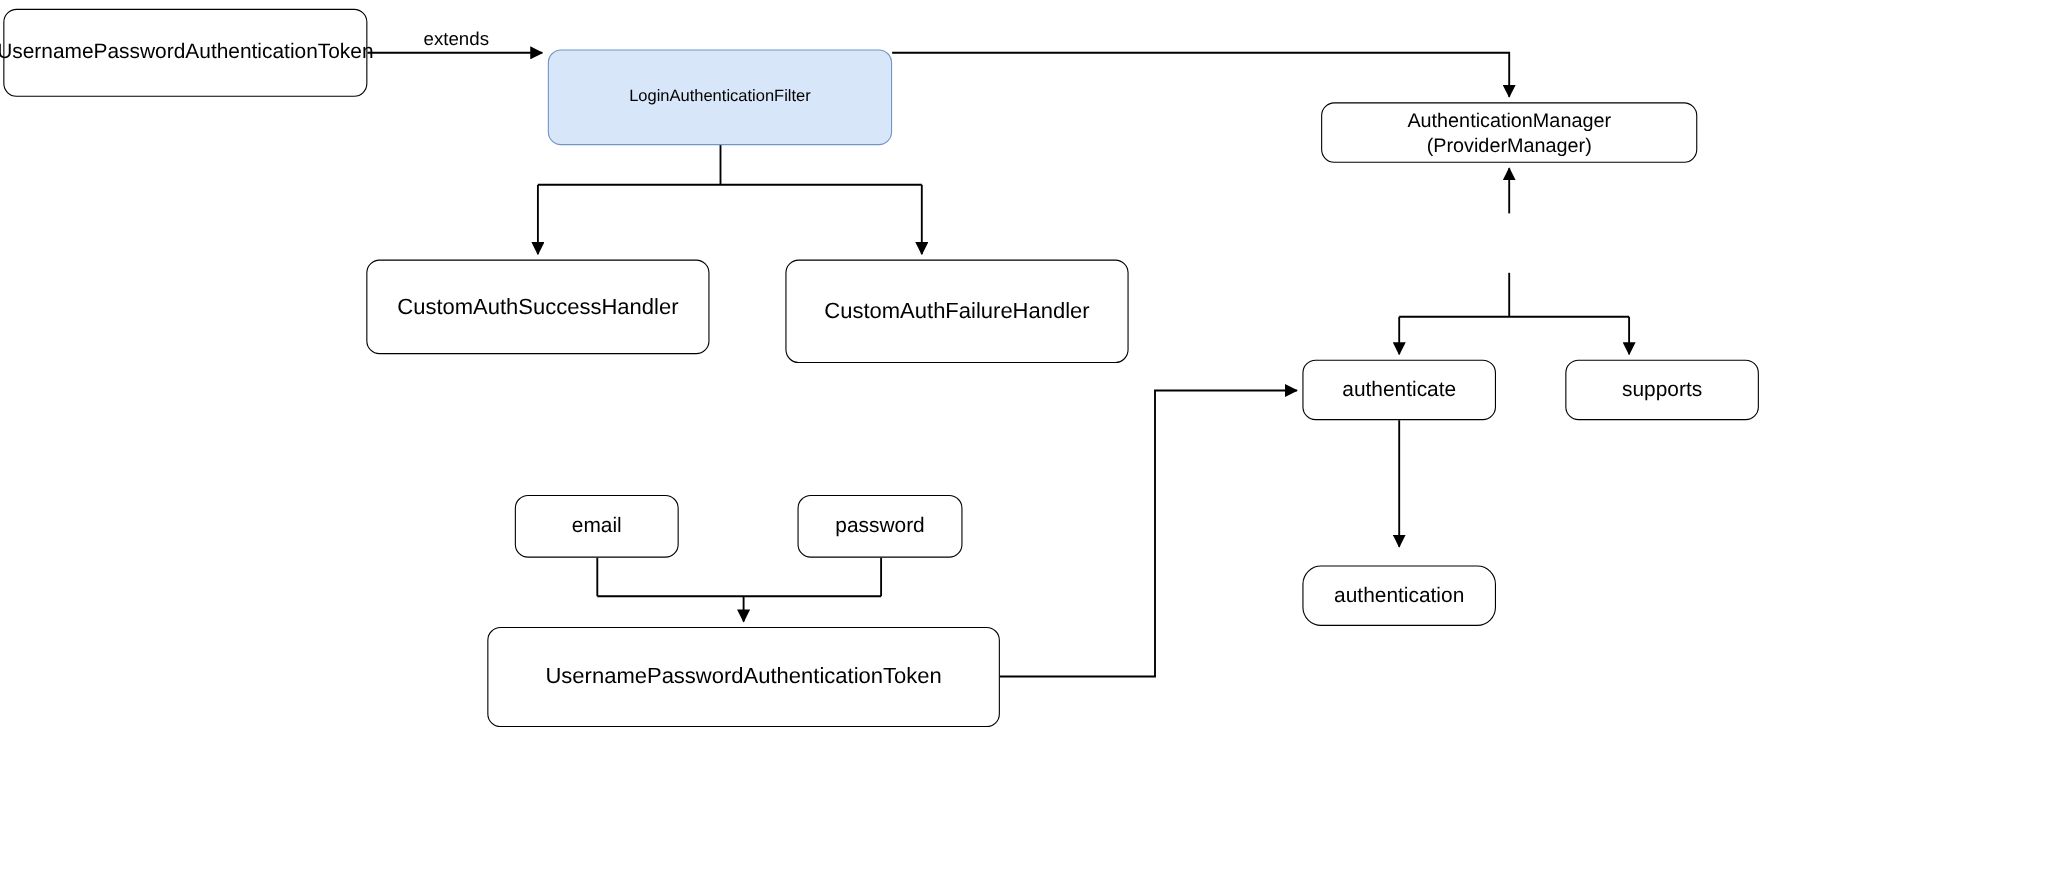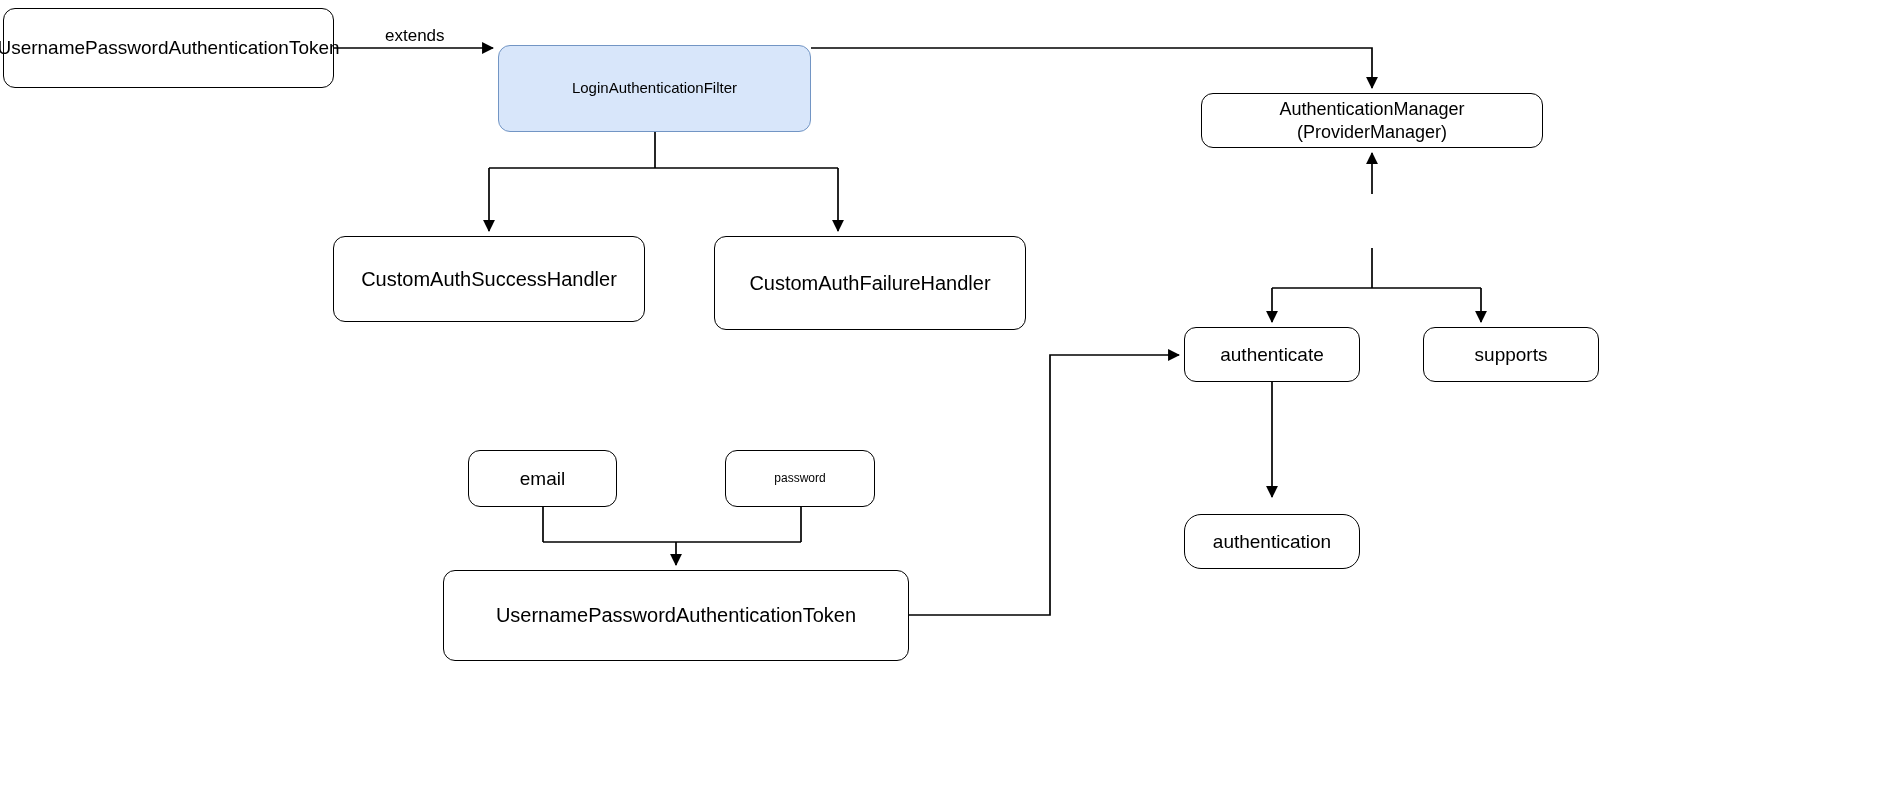--- a/index.html
+++ b/index.html
@@ -82,19 +82,19 @@
   <div class="node" style="left:714px;top:236px;width:312px;height:94px;font-size:20px;">CustomAuthFailureHandler</div>
 
   <div class="node" style="left:1184px;top:327px;width:176px;height:55px;font-size:19px;">authenticate</div>
 
   <div class="node" style="left:1393px;top:327px;width:176px;height:55px;font-size:19px;margin-left:30px;">supports</div>
 
   <div class="node" style="left:1184px;top:514px;width:176px;height:55px;font-size:19px;border-radius:17px;">authentication</div>
 
   <div class="node" style="left:468px;top:450px;width:149px;height:57px;font-size:19px;">email</div>
 
-  <div class="node" style="left:725px;top:450px;width:150px;height:57px;font-size:12px;">password</div>
+  <div class="node" style="left:725px;top:450px;width:150px;height:57px;font-size:19px;">password</div>
 
   <div class="node" style="left:443px;top:570px;width:466px;height:91px;font-size:20px;">UsernamePasswordAuthenticationToken</div>
 
   <div class="edge-label" style="left:385px;top:26px;font-size:17px;">extends</div>
 
 </div>
 
 </body></html>

